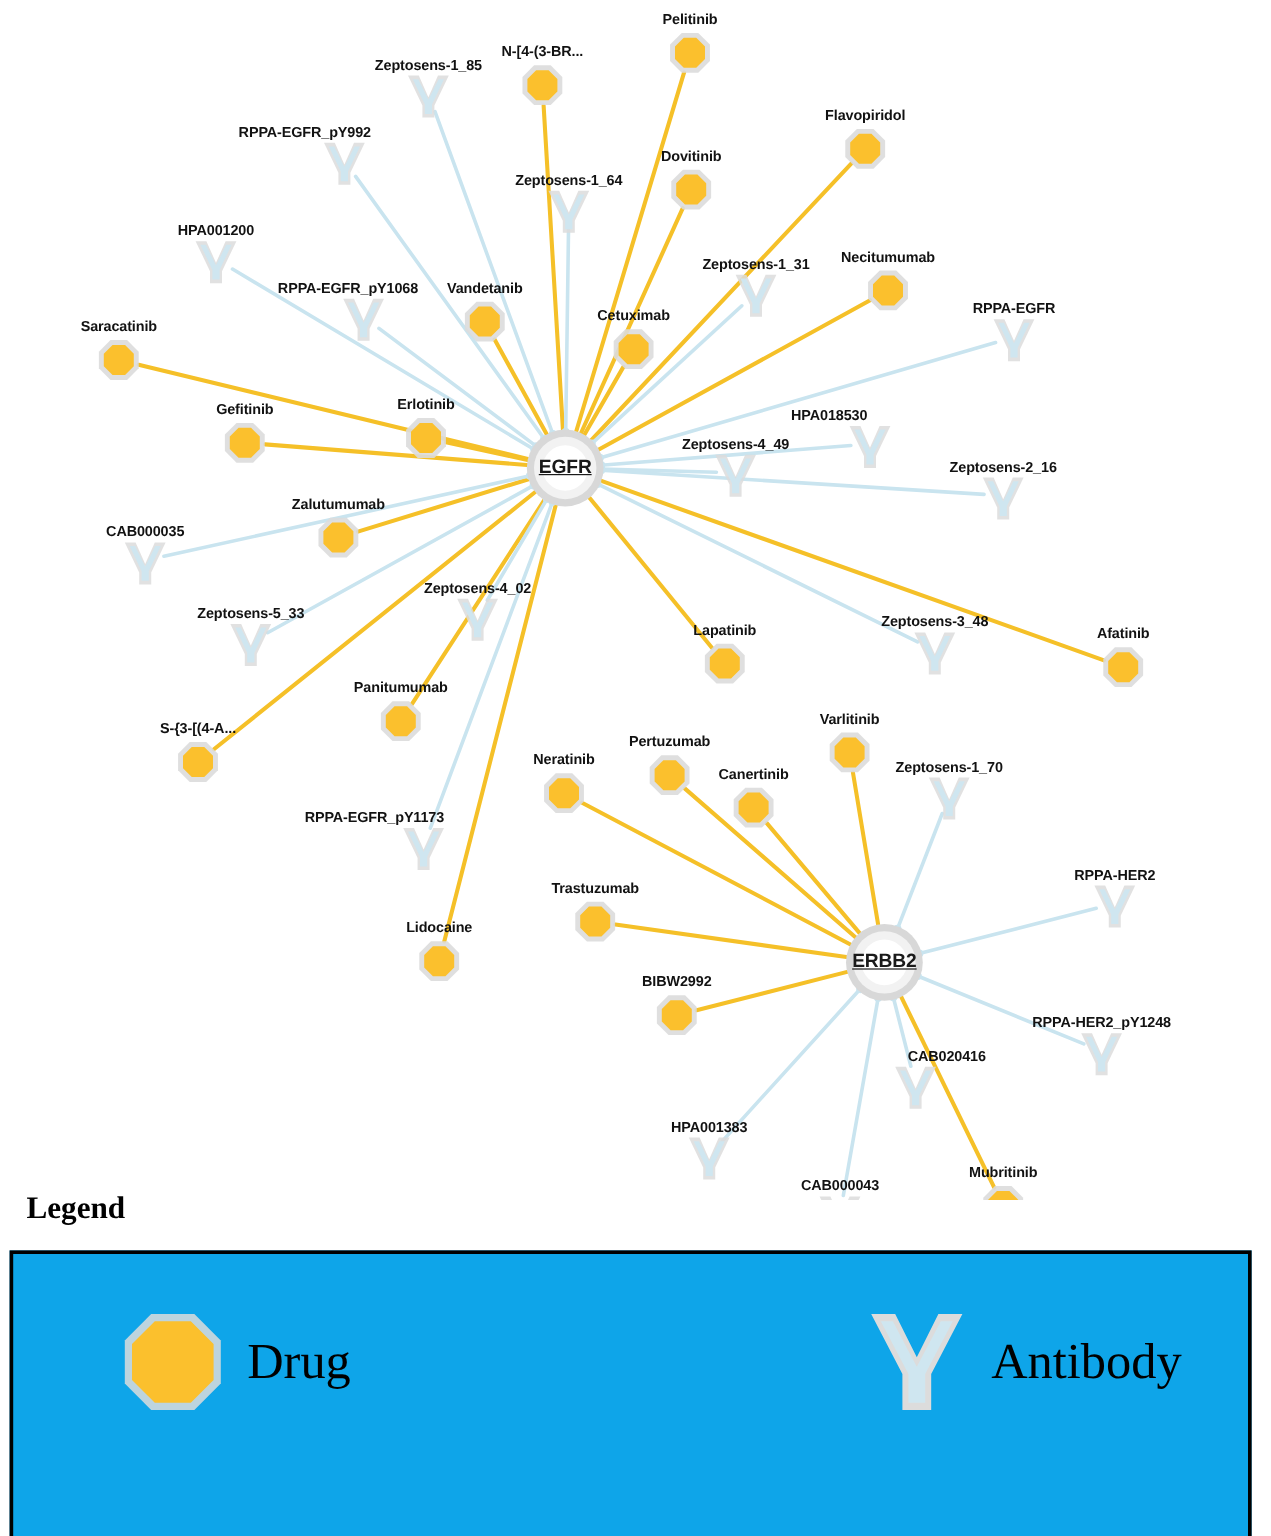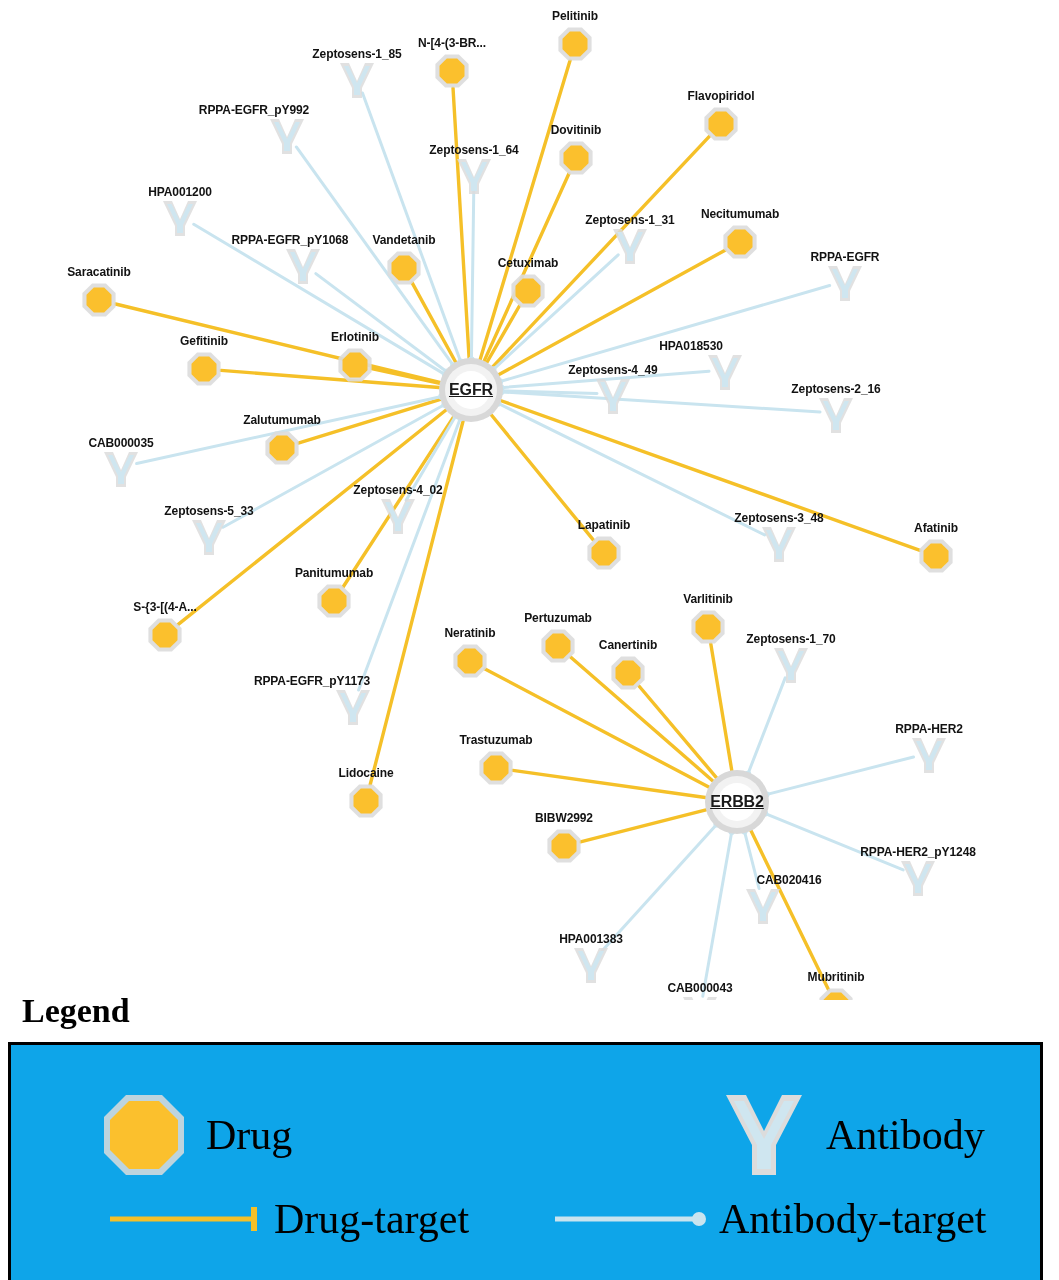--- a/index.html
+++ b/index.html
@@ -44,21 +44,21 @@
     font-weight: bold;
     color: #1a1a1a;
     text-decoration: underline;
   }
   
   #legend-title {
     position: absolute;
     left: 22px;
     top: 992px;
     font-family: "Liberation Serif", serif;
-    font-size: 34px;
+    font-size: 26px;
     font-weight: bold;
     color: #000;
   }
   #legend-box {
     position: absolute;
     left: 8px;
     top: 1042px;
     width: 1035px;
     height: 296px;
     border: 3px solid #000;
@@ -426,32 +426,15 @@
 
       <div class="legend-item" style="left:705px; top:22px;">
         <svg width="96" height="96" viewBox="0 0 96 96">
           <path d="M10,8 L30,8 L48,44 L66,8 L86,8 L60,58 L60,88 L36,88 L36,58 Z" fill="#DCDCDC"></path>
           <path d="M18,14 L28,14 L48,52 L68,14 L78,14 L55,58 L55,82 L41,82 L41,58 Z" fill="#CFE6F0"></path>
         </svg>
         <span class="legend-text">Antibody</span>
       </div>
     </div>
 
-    <div class="legend-line-row">
-      <div class="legend-line-item" style="left:95px; top:0px;">
-        <svg width="160" height="40" viewBox="0 0 160 40">
-          <line x1="4" y1="20" x2="148" y2="20" stroke="#F5C028" stroke-width="5"></line>
-          <line x1="148" y1="8" x2="148" y2="32" stroke="#F5C028" stroke-width="6"></line>
-        </svg>
-        <span class="legend-text">Drug-target</span>
-      </div>
-
-      <div class="legend-line-item" style="left:540px; top:0px;">
-        <svg width="160" height="40" viewBox="0 0 160 40">
-          <line x1="4" y1="20" x2="143" y2="20" stroke="#C9E4EF" stroke-width="5"></line>
-          <circle cx="148" cy="20" r="7" fill="#C9E4EF"></circle>
-        </svg>
-        <span class="legend-text">Antibody-target</span>
-      </div>
-    </div>
   </div>
 
 </div>
 
 </body></html>

